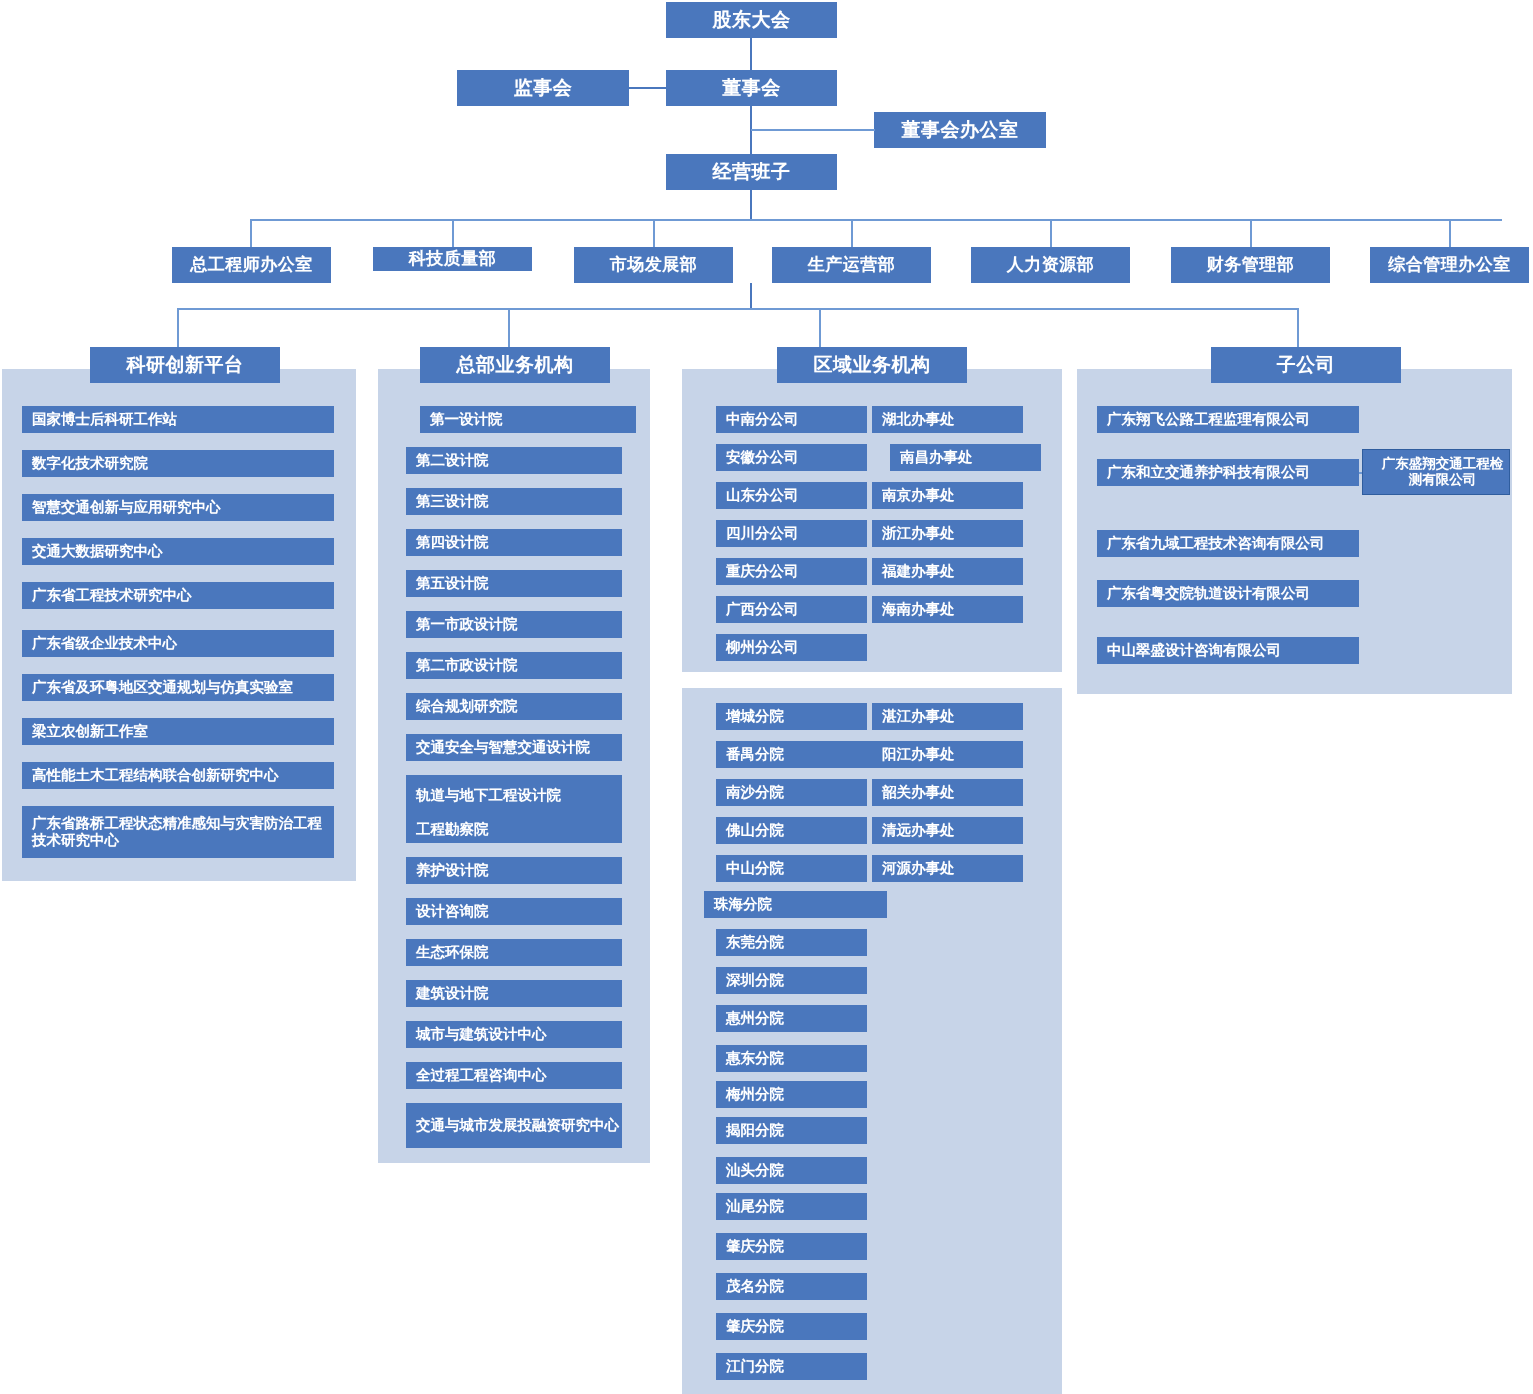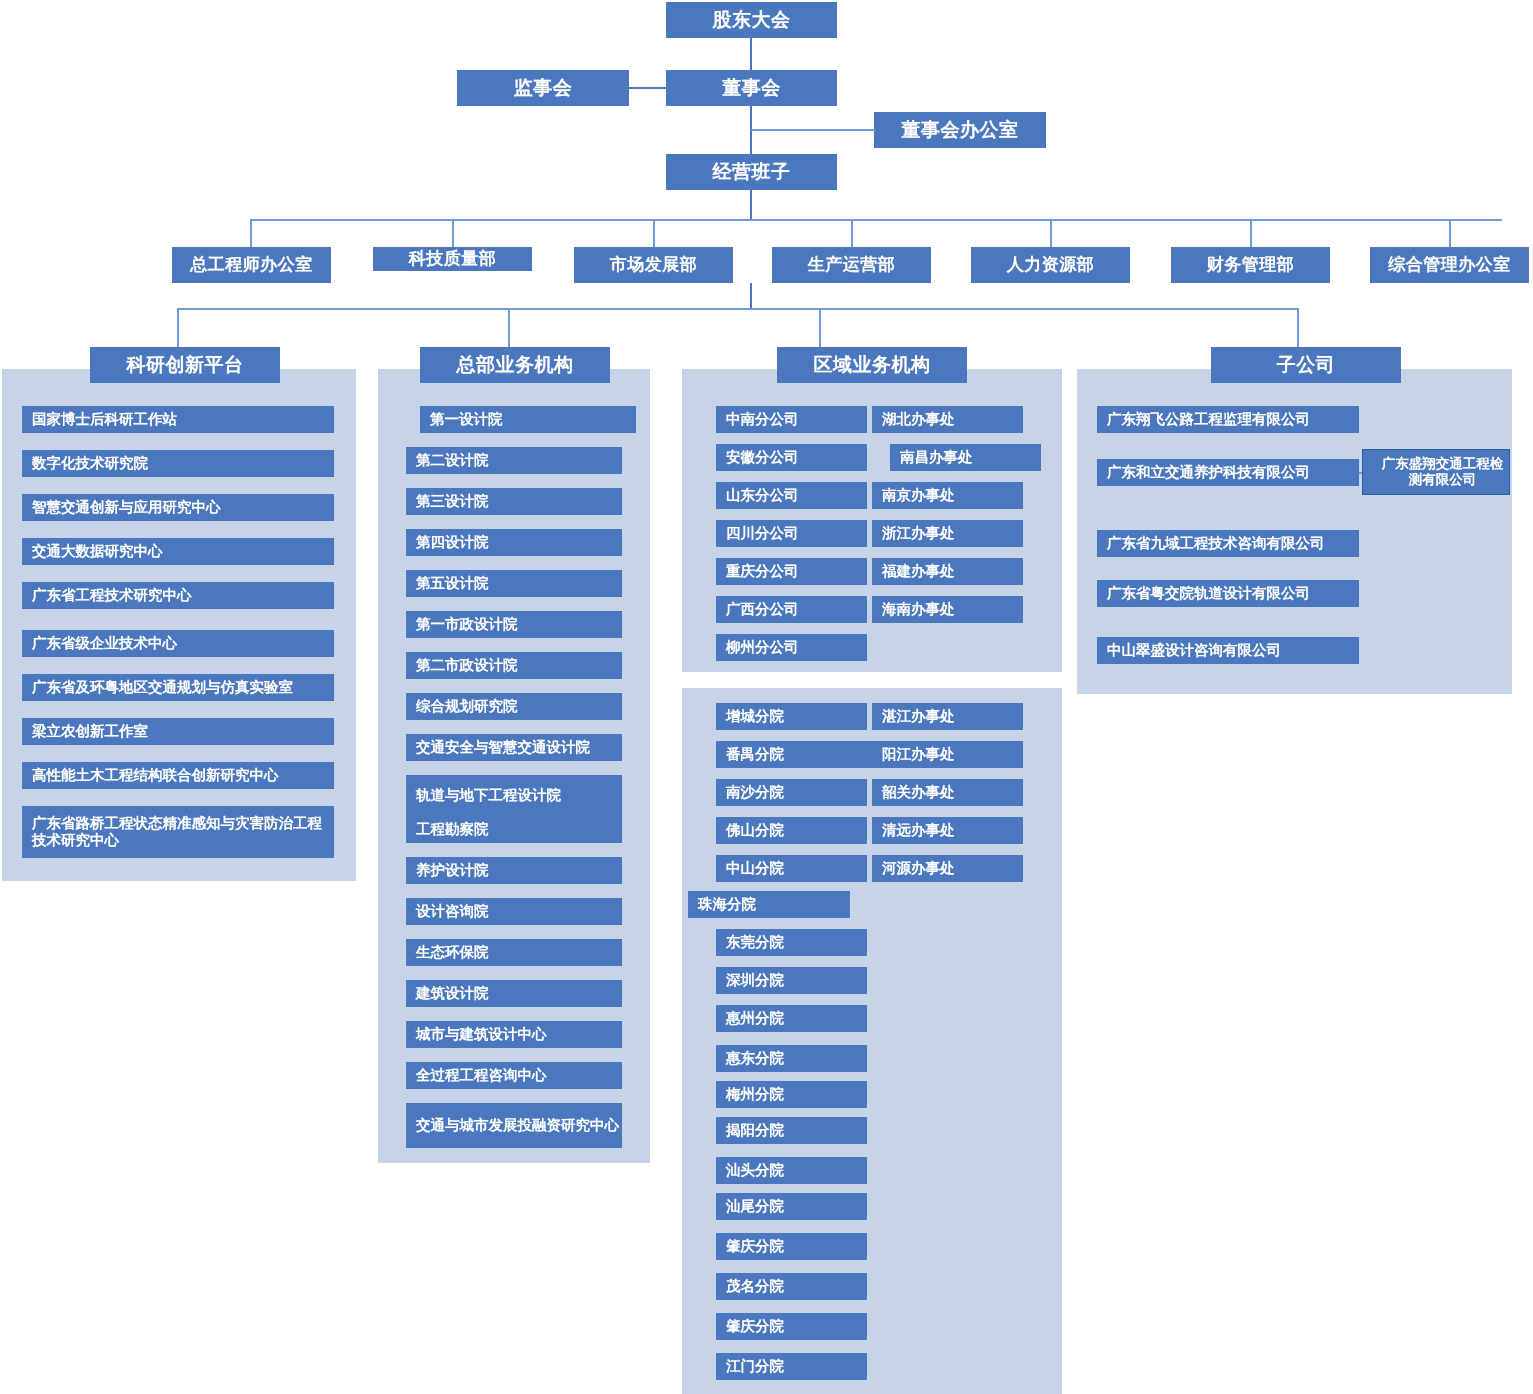--- a/index.html
+++ b/index.html
@@ -188,21 +188,21 @@
   <div class="item" style="left:872px; top:558px; width:151px; height:27px;">福建办事处</div>
   <div class="item" style="left:872px; top:596px; width:151px; height:27px;">海南办事处</div>
 
   <div class="panel" style="left:682px; top:688px; width:380px; height:706px;"></div>
 
   <div class="item" style="left:716px; top:703px; width:151px; height:27px;">增城分院</div>
   <div class="item" style="left:716px; top:741px; width:162px; height:27px;">番禺分院</div>
   <div class="item" style="left:716px; top:779px; width:151px; height:27px;">南沙分院</div>
   <div class="item" style="left:716px; top:817px; width:151px; height:27px;">佛山分院</div>
   <div class="item" style="left:716px; top:855px; width:151px; height:27px;">中山分院</div>
-  <div class="item" style="left:688px; top:891px; width:162px; height:27px;">珠海分院</div>
+  <div class="item" style="left:704px; top:891px; width:183px; height:27px;">珠海分院</div>
   <div class="item" style="left:716px; top:929px; width:151px; height:27px;">东莞分院</div>
   <div class="item" style="left:716px; top:967px; width:151px; height:27px;">深圳分院</div>
   <div class="item" style="left:716px; top:1005px; width:151px; height:27px;">惠州分院</div>
   <div class="item" style="left:716px; top:1045px; width:151px; height:27px;">惠东分院</div>
   <div class="item" style="left:716px; top:1081px; width:151px; height:27px;">梅州分院</div>
   <div class="item" style="left:716px; top:1117px; width:151px; height:27px;">揭阳分院</div>
   <div class="item" style="left:716px; top:1157px; width:151px; height:27px;">汕头分院</div>
   <div class="item" style="left:716px; top:1193px; width:151px; height:27px;">汕尾分院</div>
   <div class="item" style="left:716px; top:1233px; width:151px; height:27px;">肇庆分院</div>
   <div class="item" style="left:716px; top:1273px; width:151px; height:27px;">茂名分院</div>

